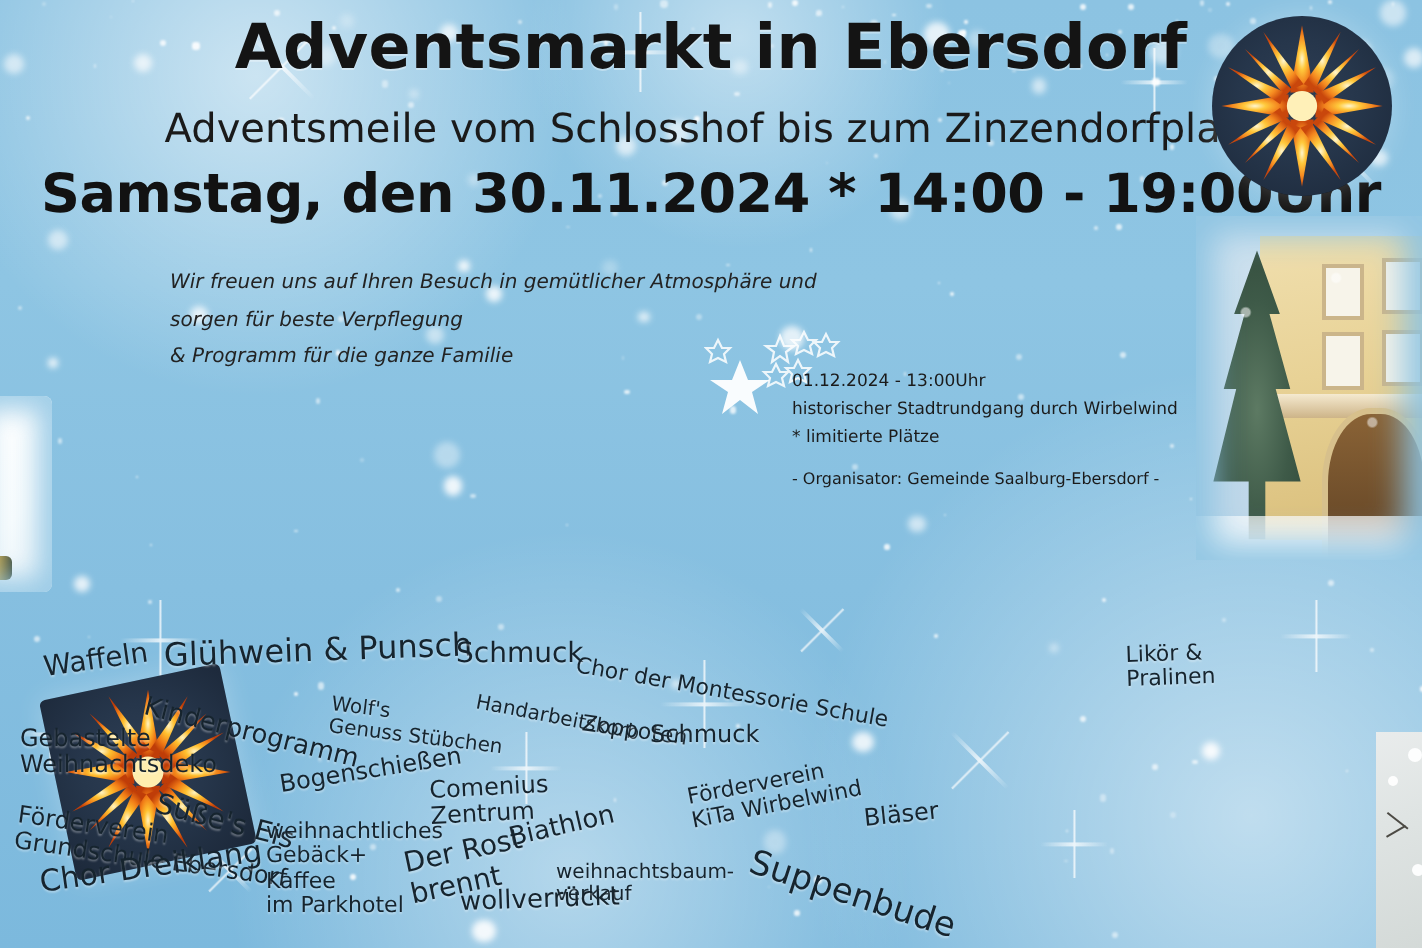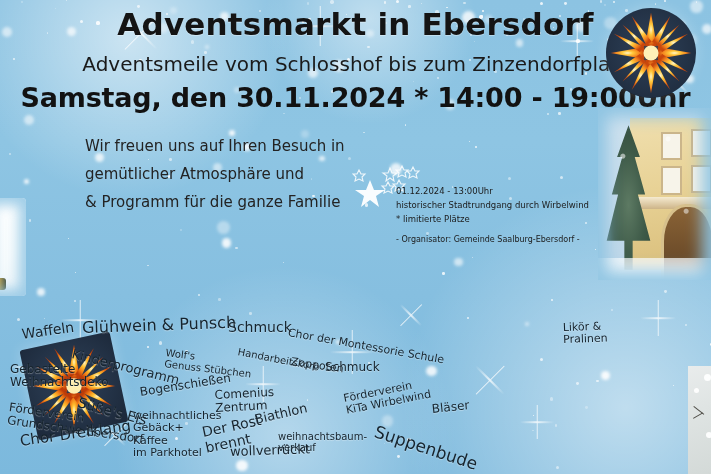--- a/index.html
+++ b/index.html
@@ -51,22 +51,23 @@
   .datetime{
     position:absolute;left:0;right:0;top:82px;
     text-align:center;
     font-weight:bold;font-size:27px;color:#121212;
     letter-spacing:-.2px;
   }
 
   
   .intro{
     position:absolute;left:85px;top:133px;width:330px;
-    font-size:15px;line-height:1.85;color:#232323;
+    font-size:10px;line-height:1.85;color:#232323;
     font-family:"DejaVu Sans",sans-serif;
+    font-style:italic;
   }
 
   
   .sidenote{position:absolute;left:396px;top:184px;width:210px;color:#1b1b1b;}
   .sidenote .ln{font-size:8.5px;line-height:1.65;white-space:nowrap;}
   .sidenote .org{margin-top:9px;font-size:8px;white-space:nowrap;}
 
   
   .veranstalter{
     position:absolute;left:140px;top:274px;
@@ -376,20 +377,21 @@
           <polygon points="73,94 49,63 56,60"></polygon>
         <polygon points="6,73 37,51 40,58"></polygon>
           <polygon points="27,6 51,37 44,40"></polygon>
       </g>
       <circle cx="50" cy="50" r="9" fill="#fff0b8"></circle>
     </svg>
   </div>
 
   <div class="intro">
     <div>Wir freuen uns auf Ihren Besuch in gemütlicher Atmosphäre und</div>
+    <div>sorgen für beste Verpflegung</div>
     <div>&amp; Programm für die ganze Familie</div>
   </div>
 
   <div style="position:absolute;left:352px;top:164px;width:70px;height:48px;">
     <svg width="70" height="48" viewBox="0 0 70 48">
       <g fill="#ffffff" opacity=".95">
         <polygon points="18,16 22,26 33,26 24,32 27,43 18,36 9,43 12,32 3,26 14,26"></polygon>
       </g>
       <g fill="none" stroke="#ffffff" stroke-width="1.1" opacity=".85">
         <polygon points="38,4 40,9 45,9 41,12 42,17 38,14 34,17 35,12 31,9 36,9"></polygon>

